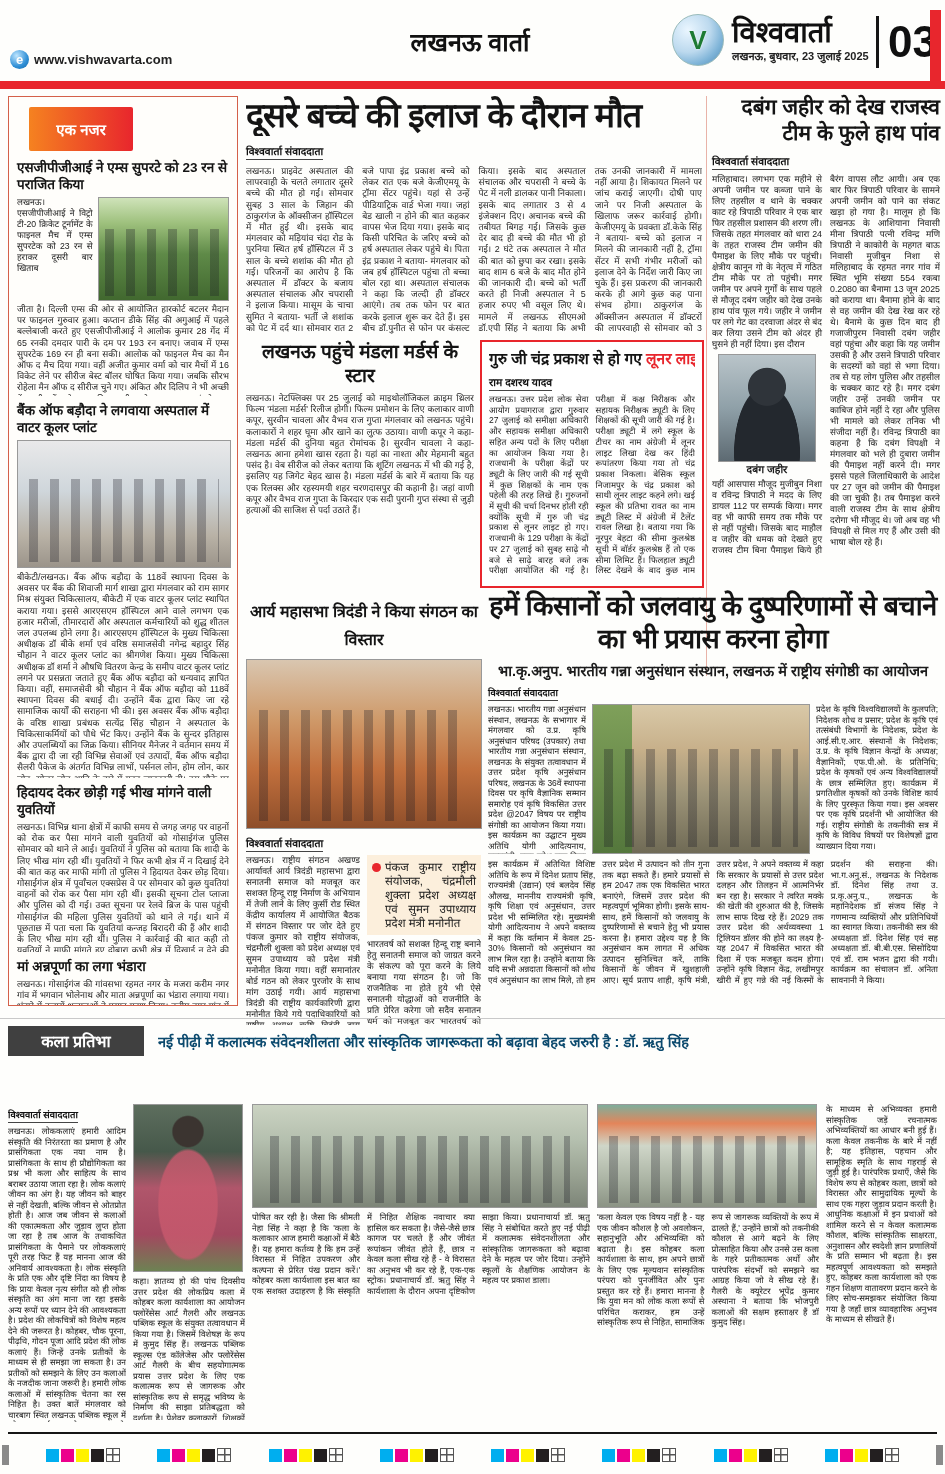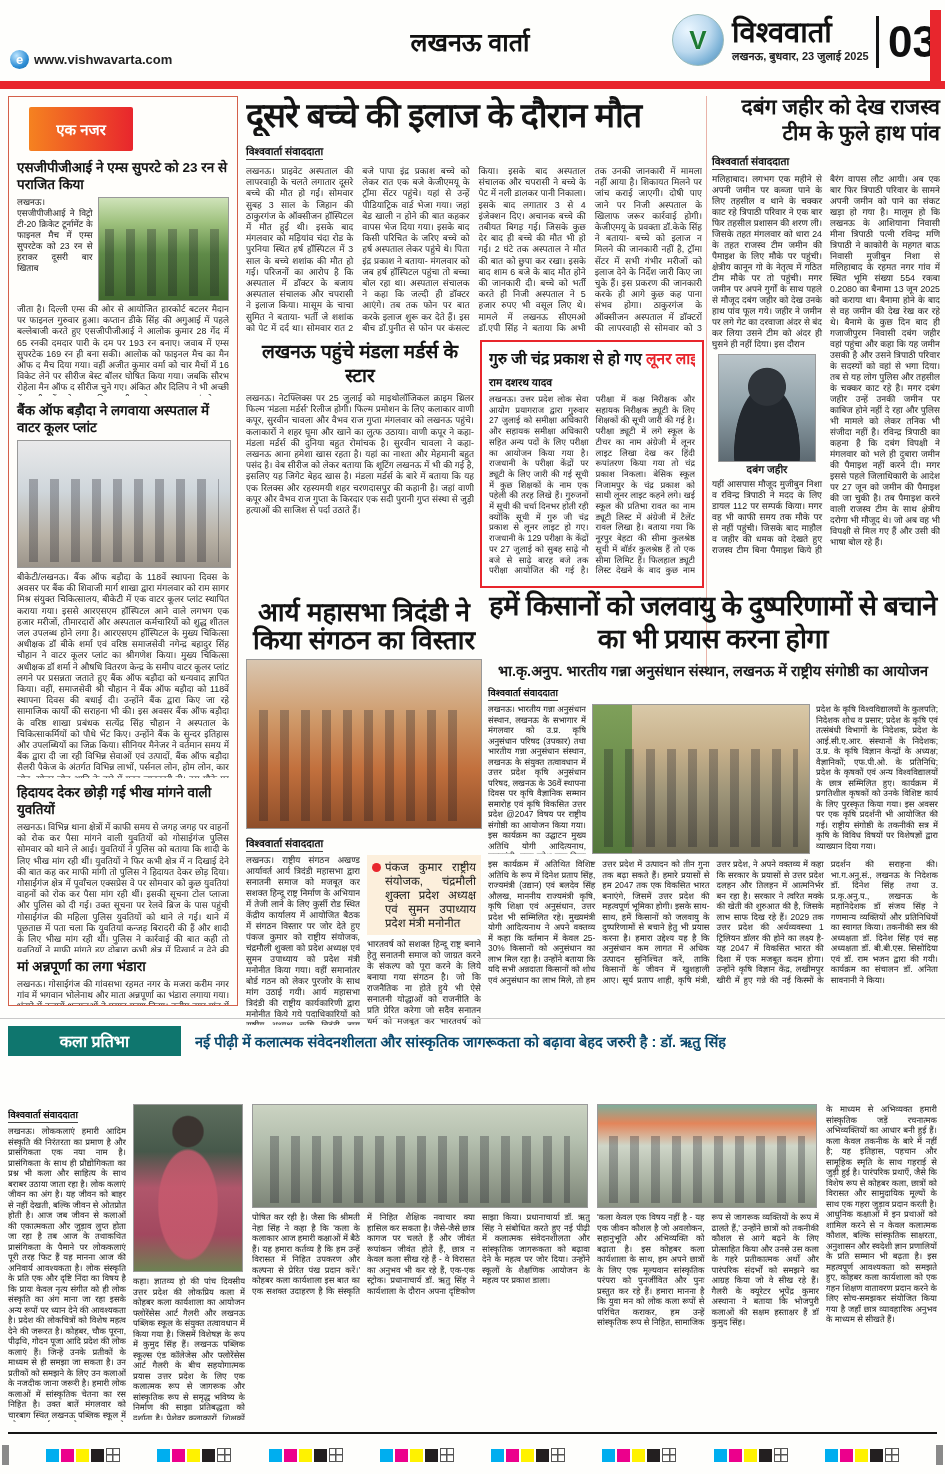--- a/index.html
+++ b/index.html
@@ -70,36 +70,36 @@
   .zfig figcaption{text-align:center;font-size:10.5px;font-weight:bold;margin-top:2px;}
   
   .mandala{left:246px;top:340px;width:228px;}
   .mandala h3{font-size:19px;line-height:24px;font-weight:800;text-align:center;margin-bottom:5px;}
   .lunar{left:480px;top:340px;width:224px;height:248px;border:2.5px solid #e8262d;padding:5px 7px;box-sizing:border-box;background:#fff;}
   .lunar h3{font-size:15.5px;font-weight:800;white-space:nowrap;overflow:hidden;}
   .lunar .red{color:#e8262d;}
   .lunar .cols{column-count:2;column-gap:7px;height:188px;margin-top:3px;font-size:8.5px;line-height:10.7px;text-align:justify;overflow:hidden;}
   
   .arya{left:246px;top:598px;width:236px;}
-  .arya h3{font-size:26px;line-height:28px;font-weight:800;text-align:center;}
+  .arya h3{font-size:16px;line-height:28px;font-weight:800;text-align:center;}
   .a-cols{display:flex;gap:7px;margin-top:2px;height:170px;overflow:hidden;}
   .a-col{width:114px;font-size:8.7px;line-height:11px;text-align:justify;overflow:hidden;}
   .hl-box{background:#fcefdc;padding:5px 5px;margin-bottom:4px;display:flex;gap:4px;
           font-size:11.5px;line-height:14px;font-weight:normal;}
   
   .kisan{left:488px;top:590px;width:450px;}
   .kisan h2{font-size:27px;line-height:33px;font-weight:800;text-align:center;letter-spacing:-0.5px;}
   .kisan .sub{font-size:14.5px;font-weight:800;text-align:center;margin-top:4px;white-space:nowrap;overflow:hidden;}
   .k-row{display:flex;gap:6px;margin-top:3px;height:150px;}
   .k-small{font-size:8.4px;line-height:10.5px;text-align:justify;overflow:hidden;}
   .kisan .cols{column-count:4;column-gap:7px;height:156px;margin-top:5px;font-size:8.4px;line-height:10.5px;text-align:justify;overflow:hidden;}
   
   .topline{left:0;top:1018px;width:945px;height:1px;background:#c9c9c9;}
   .kala-strip{left:8px;top:1026px;width:929px;display:flex;align-items:center;gap:14px;}
-  .kala-label{width:173px;height:30px;background:#0f766e;color:#fff;font-size:16px;font-weight:800;
+  .kala-label{width:136px;height:30px;background:#404040;color:#fff;font-size:16px;font-weight:800;
               display:flex;align-items:center;justify-content:center;}
   .kala-strip .quote{font-size:14.5px;font-weight:700;color:#0c4a6e;white-space:nowrap;overflow:hidden;}
   .neha{left:8px;top:1064px;width:929px;text-align:center;font-size:24px;line-height:30px;font-weight:800;}
   .bottom{left:8px;top:1104px;width:929px;display:flex;gap:7px;height:318px;overflow:hidden;}
   .bcol{overflow:hidden;}
   .b-txt{font-size:8.4px;line-height:10.5px;text-align:justify;overflow:hidden;}
   .cols3{column-count:3;column-gap:7px;}
   .cols2{column-count:2;column-gap:7px;}
   .rule{left:8px;top:1432px;width:929px;height:0;border-top:2px solid #151515;}
   

